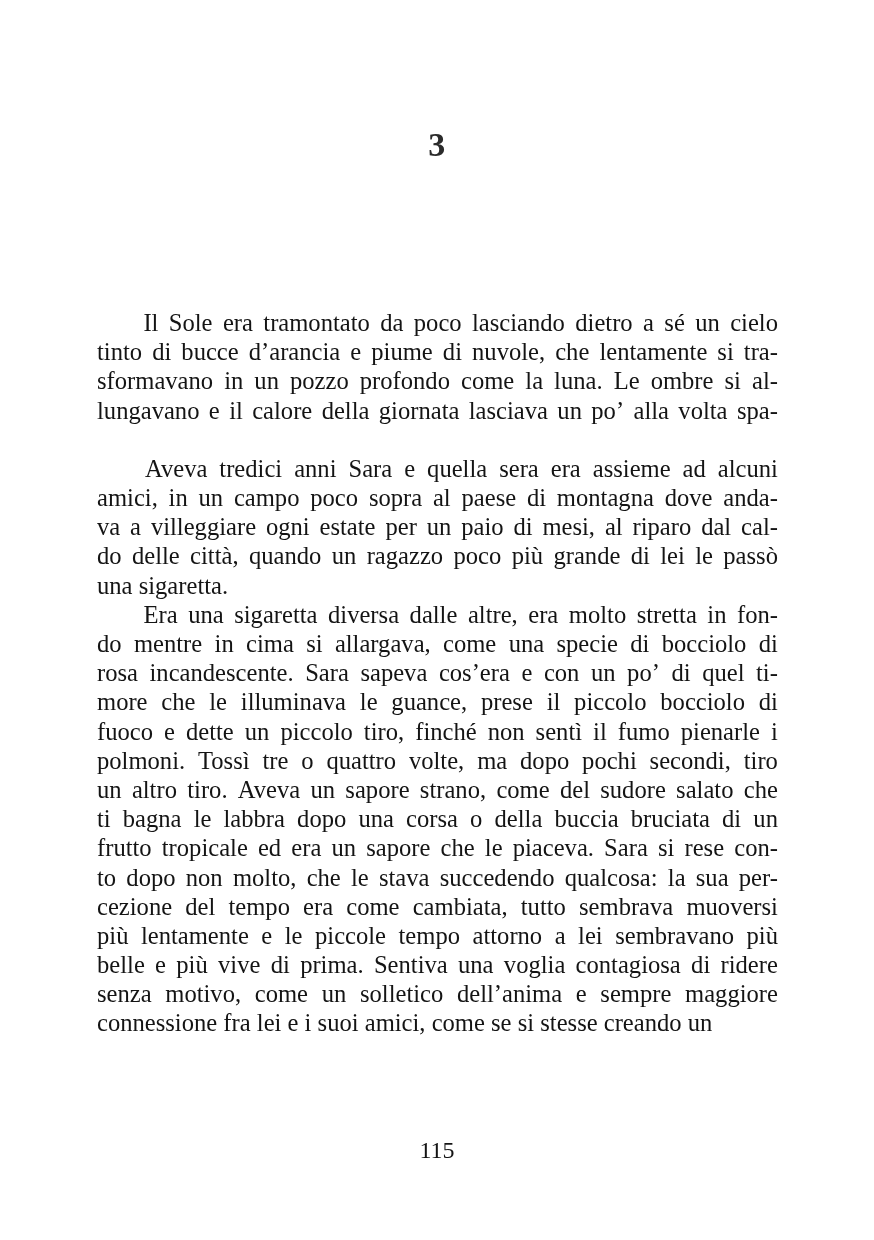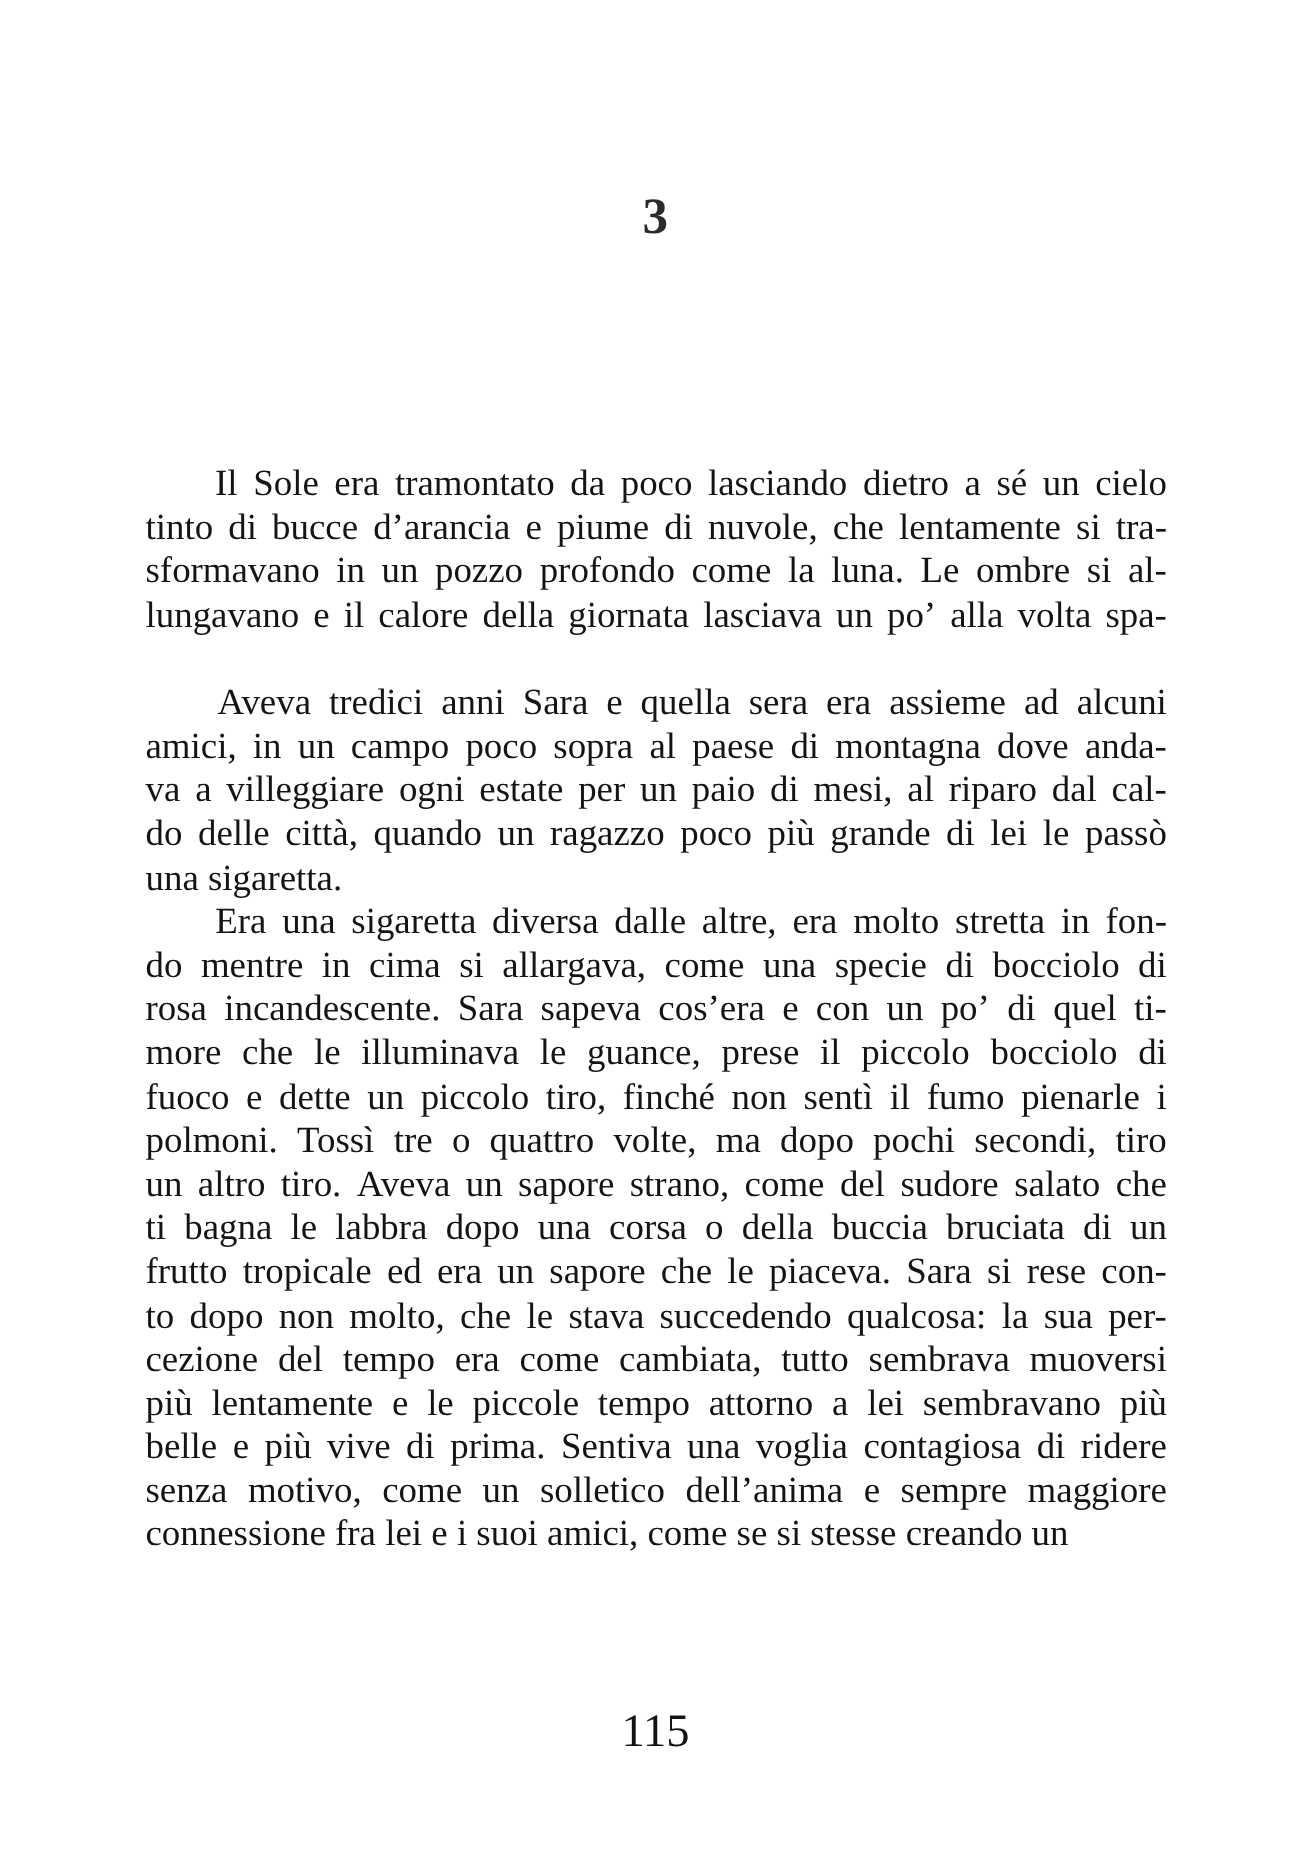--- a/index.html
+++ b/index.html
@@ -81,21 +81,21 @@
     flex: 0 0 auto;
   }
 
   
   .folio {
     position: absolute;
     top: 1138px;
     left: 0;
     width: 874px;
     text-align: center;
-    font-size: 31px;
+    font-size: 24px;
     color: #141414;
     line-height: 1;
   }
 </style>
 </head>
 <body>
 
 <div class="page">
 
   <div class="chapter-number">3</div>

